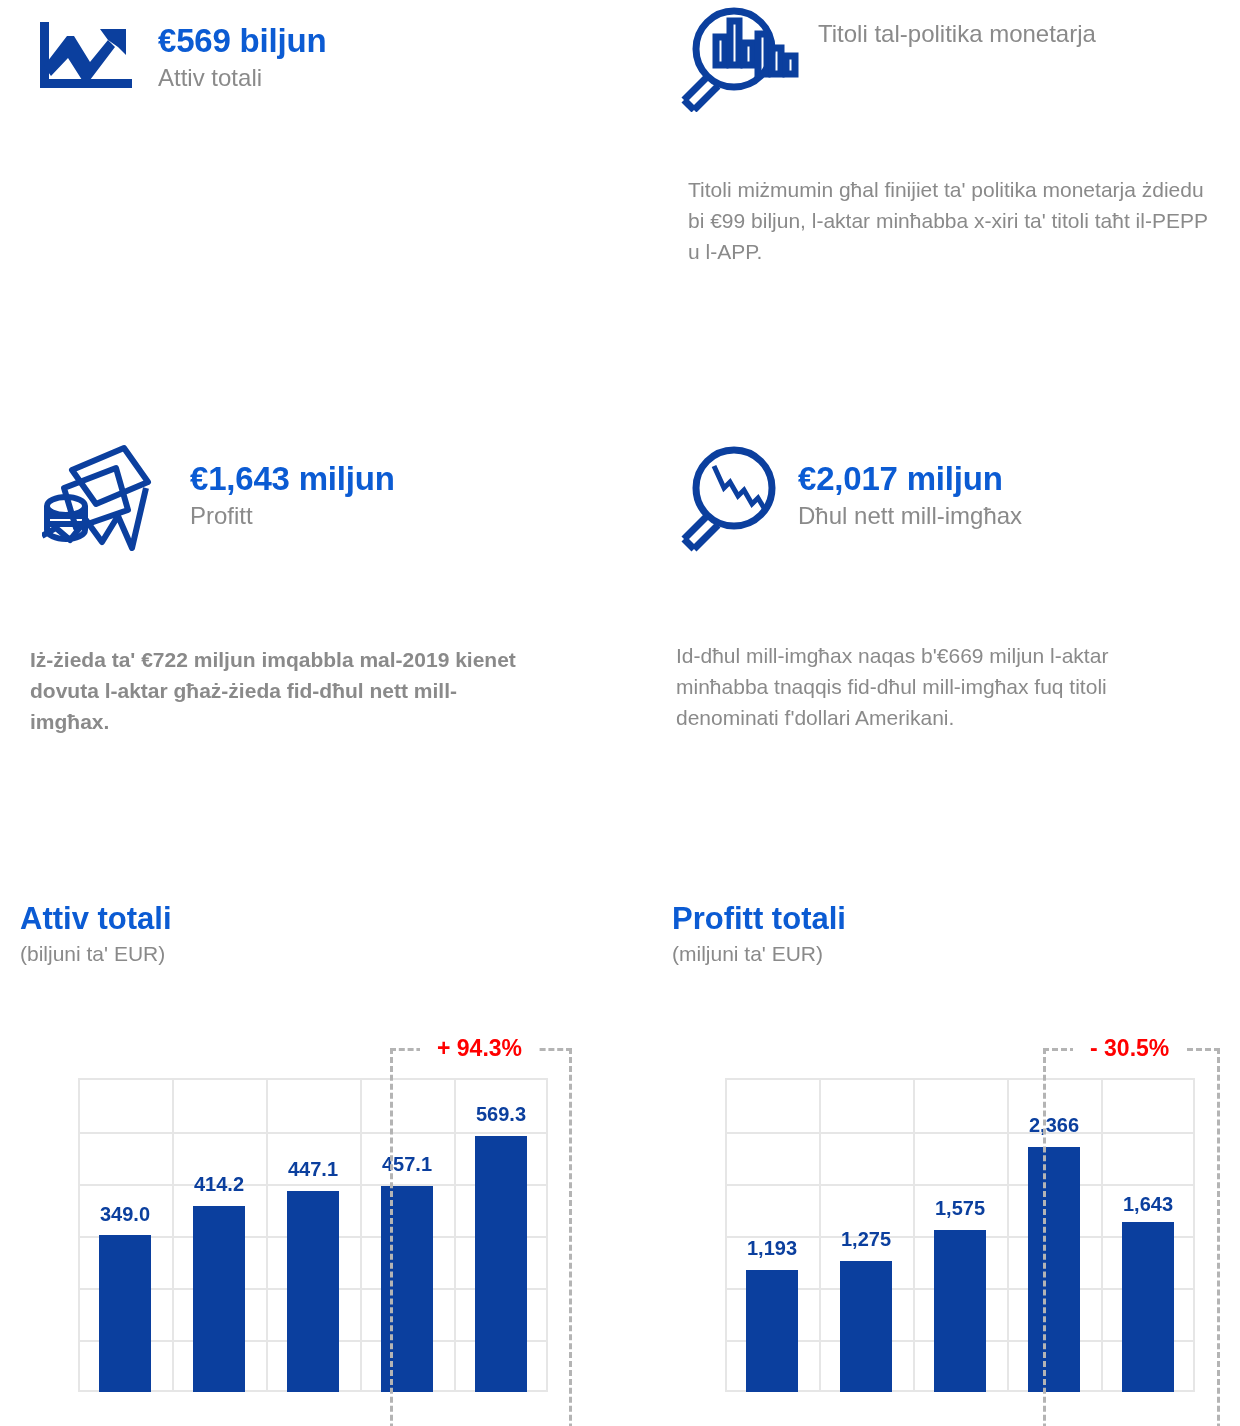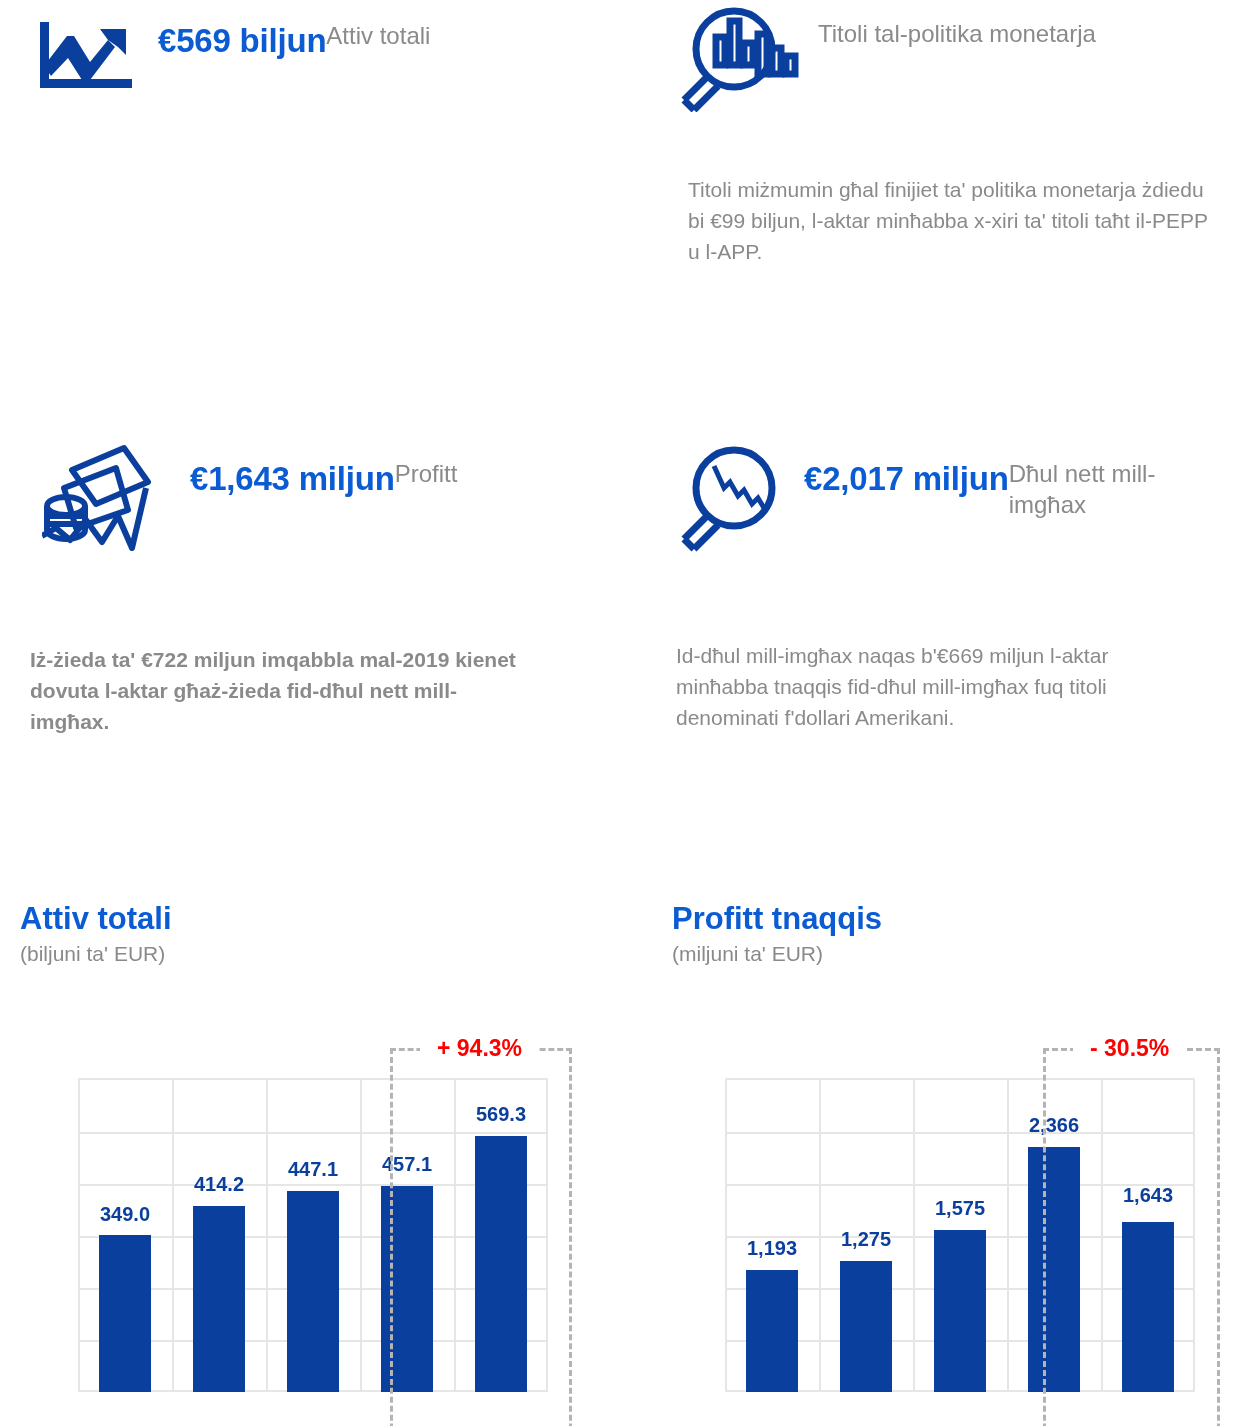--- a/index.html
+++ b/index.html
@@ -12,21 +12,21 @@
   .page { position: relative; width: 1240px; height: 1426px; }
 
   
   .kpi {
     position: absolute;
     display: flex;
     flex-direction: column;
   }
   .kpi-head { display: flex; align-items: flex-start; }
   .kpi-icon { flex: 0 0 auto; display: block; }
-  .kpi-headtext { display: flex; flex-direction: row; }
+  .kpi-headtext { display: flex; flex-direction: column; }
   .kpi-value {
     color: #0b5bd3;
     font-size: 33px;
     font-weight: bold;
     line-height: 42px;
     letter-spacing: -0.2px;
     white-space: nowrap;
   }
   .kpi-label {
     color: #8a8a8a;
@@ -43,21 +43,21 @@
 
   
   #kpi-assets      { left: 22px;  top: 8px;   width: 560px; }
   #kpi-securities  { left: 672px; top: 4px;   width: 560px; }
   #kpi-profit      { left: 42px;  top: 444px; width: 560px; }
   #kpi-interest    { left: 672px; top: 444px; width: 560px; }
 
   #kpi-assets .kpi-head    { gap: 26px; }
   #kpi-securities .kpi-head{ gap: 18px; }
   #kpi-profit .kpi-head    { gap: 18px; }
-  #kpi-interest .kpi-head  { gap: 20px; }
+  #kpi-interest .kpi-head  { gap: 14px; }
 
   #kpi-assets .kpi-body     { margin-top: 90px; margin-left: 8px; width: 510px; }
   #kpi-securities .kpi-body { margin-top: 58px; margin-left: 16px; width: 520px; }
   #kpi-profit .kpi-body     { margin-top: 88px; margin-left: -12px; width: 500px; font-weight: bold; }
   #kpi-interest .kpi-body   { margin-top: 84px; margin-left: 4px; width: 510px; }
 
   #kpi-securities .kpi-headtext,
   #kpi-interest .kpi-headtext,
   #kpi-profit .kpi-headtext { padding-top: 14px; }
   #kpi-assets .kpi-headtext { padding-top: 12px; }
@@ -277,21 +277,21 @@
           <div class="bar" style="height:256px"></div>
         </div>
       </div>
 
       <div class="bracket" style="left:370px; top:36px; width:182px; height:480px;"></div>
       <div class="bracket-label" style="left:400px; top:16px;">+ 94.3%</div>
     </div>
   </div>
 
   <div class="chart-block" id="chart-profit">
-    <div class="chart-title">Profitt tnaqqis</div>
+    <div class="chart-title">Profitt totali</div>
     <div class="chart-sub">(miljuni ta' EUR)</div>
 
     <div class="plot-wrap">
 
       <div class="grid">
         <div class="hline" style="top:52px"></div>
         <div class="hline" style="top:104px"></div>
         <div class="hline" style="top:156px"></div>
         <div class="hline" style="top:208px"></div>
         <div class="hline" style="top:260px"></div>
@@ -312,21 +312,21 @@
         </div>
         <div class="bar-cell">
           <div class="bar-label" style="bottom:172px">1,575</div>
           <div class="bar" style="height:162px"></div>
         </div>
         <div class="bar-cell">
           <div class="bar-label" style="bottom:255px">2,366</div>
           <div class="bar" style="height:245px"></div>
         </div>
         <div class="bar-cell">
-          <div class="bar-label" style="bottom:185px">1,643</div>
+          <div class="bar-label" style="bottom:176px">1,643</div>
           <div class="bar" style="height:170px"></div>
         </div>
       </div>
 
       <div class="bracket" style="left:371px; top:36px; width:177px; height:480px;"></div>
       <div class="bracket-label" style="left:401px; top:16px;">- 30.5%</div>
     </div>
   </div>
 
 </div>

